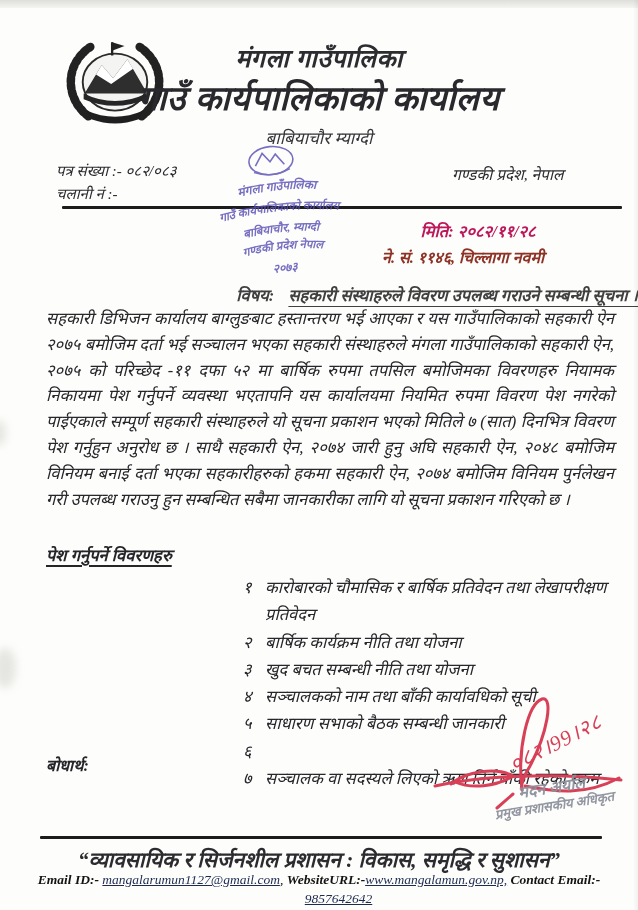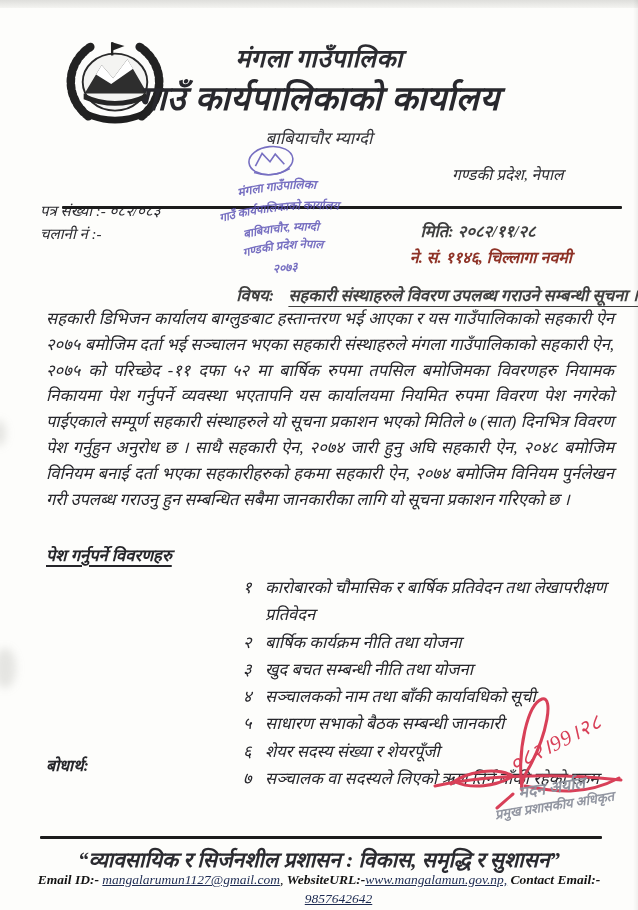--- a/index.html
+++ b/index.html
@@ -20,33 +20,33 @@
 
   .logo { position:absolute; left:58px; top:30px; width:114px; height:108px; }
 
   .h-muni  { position:absolute; left:0; top:40px; width:100%; text-align:center;
     font-size:25px; font-weight:700; color:#2c2c31; letter-spacing:.5px; }
   .h-office{ position:absolute; left:0; top:74px; width:100%; text-align:center;
     font-size:34px; font-weight:700; color:#28282d; letter-spacing:.5px; }
   .h-addr  { position:absolute; left:0; top:126px; width:100%; text-align:center;
     font-size:17px; color:#35353a; }
 
-  .meta-left { position:absolute; left:40px; top:160px; font-size:15px; color:#2b2b30; line-height:23px;margin-top:40px; }
+  .meta-left { position:absolute; left:56px; top:160px; font-size:15px; color:#2b2b30; line-height:23px; }
   .meta-right{ position:absolute; left:452px; top:163px; font-size:15.5px; color:#2b2b30; }
 
   .rule { position:absolute; height:3px; background:#1c1c1c; border-radius:1px; }
   .rule-1 { left:62px; top:206px; width:560px; }
   .rule-2 { left:40px; top:836px; width:562px; }
 
   .stamp { position:absolute; left:198px; top:134px; width:162px; height:150px;
     opacity:.82; transform:rotate(-6deg); }
 
   .date-1 { position:absolute; left:398px; top:219px; width:160px; text-align:center;
-    font-size:16.5px; color:#404040; font-weight:600; }
-  .date-2 { position:absolute; left:382px; top:246px; width:190px; text-align:right;
+    font-size:16.5px; color:#be185d; font-weight:600; }
+  .date-2 { position:absolute; left:382px; top:246px; width:190px; text-align:left;
     font-size:16px; color:#8e3226; font-weight:600; }
 
   .subject { position:absolute; left:0; top:283px; width:100%; text-align:right;
     font-size:16.5px; font-weight:700; color:#404040; }
   .subject .s-label { margin-right:14px; }
   .subject .s-text { text-decoration:underline; text-decoration-thickness:1px; text-underline-offset:5px; }
 
   .body-par { position:absolute; left:46px; top:306px; width:568px;
     font-size:16.5px; line-height:25.8px; text-align:justify; color:#26262b; font-weight:500; }
 
@@ -169,21 +169,20 @@
     <div class="li">
         <span class="num">४</span>
         <span>सञ्चालकको नाम तथा बाँकी कार्यावधिको सूची</span>
       </div>
     <div class="li">
         <span class="num">५</span>
         <span>साधारण सभाको बैठक सम्बन्धी जानकारी</span>
       </div>
     <div class="li">
         <span class="num">६</span>
-        <span>शेयर सदस्य संख्या र शेयरपूँजी</span>
       </div>
     <div class="li">
         <span class="num">७</span>
         <span>सञ्चालक वा सदस्यले लिएको ऋण तिर्न बाँकी रहेको रकम</span>
       </div>
   </div>
 
   <div class="cc-label">बोधार्थ:</div>
 
   <svg class="sig" viewBox="0 0 200 125">

